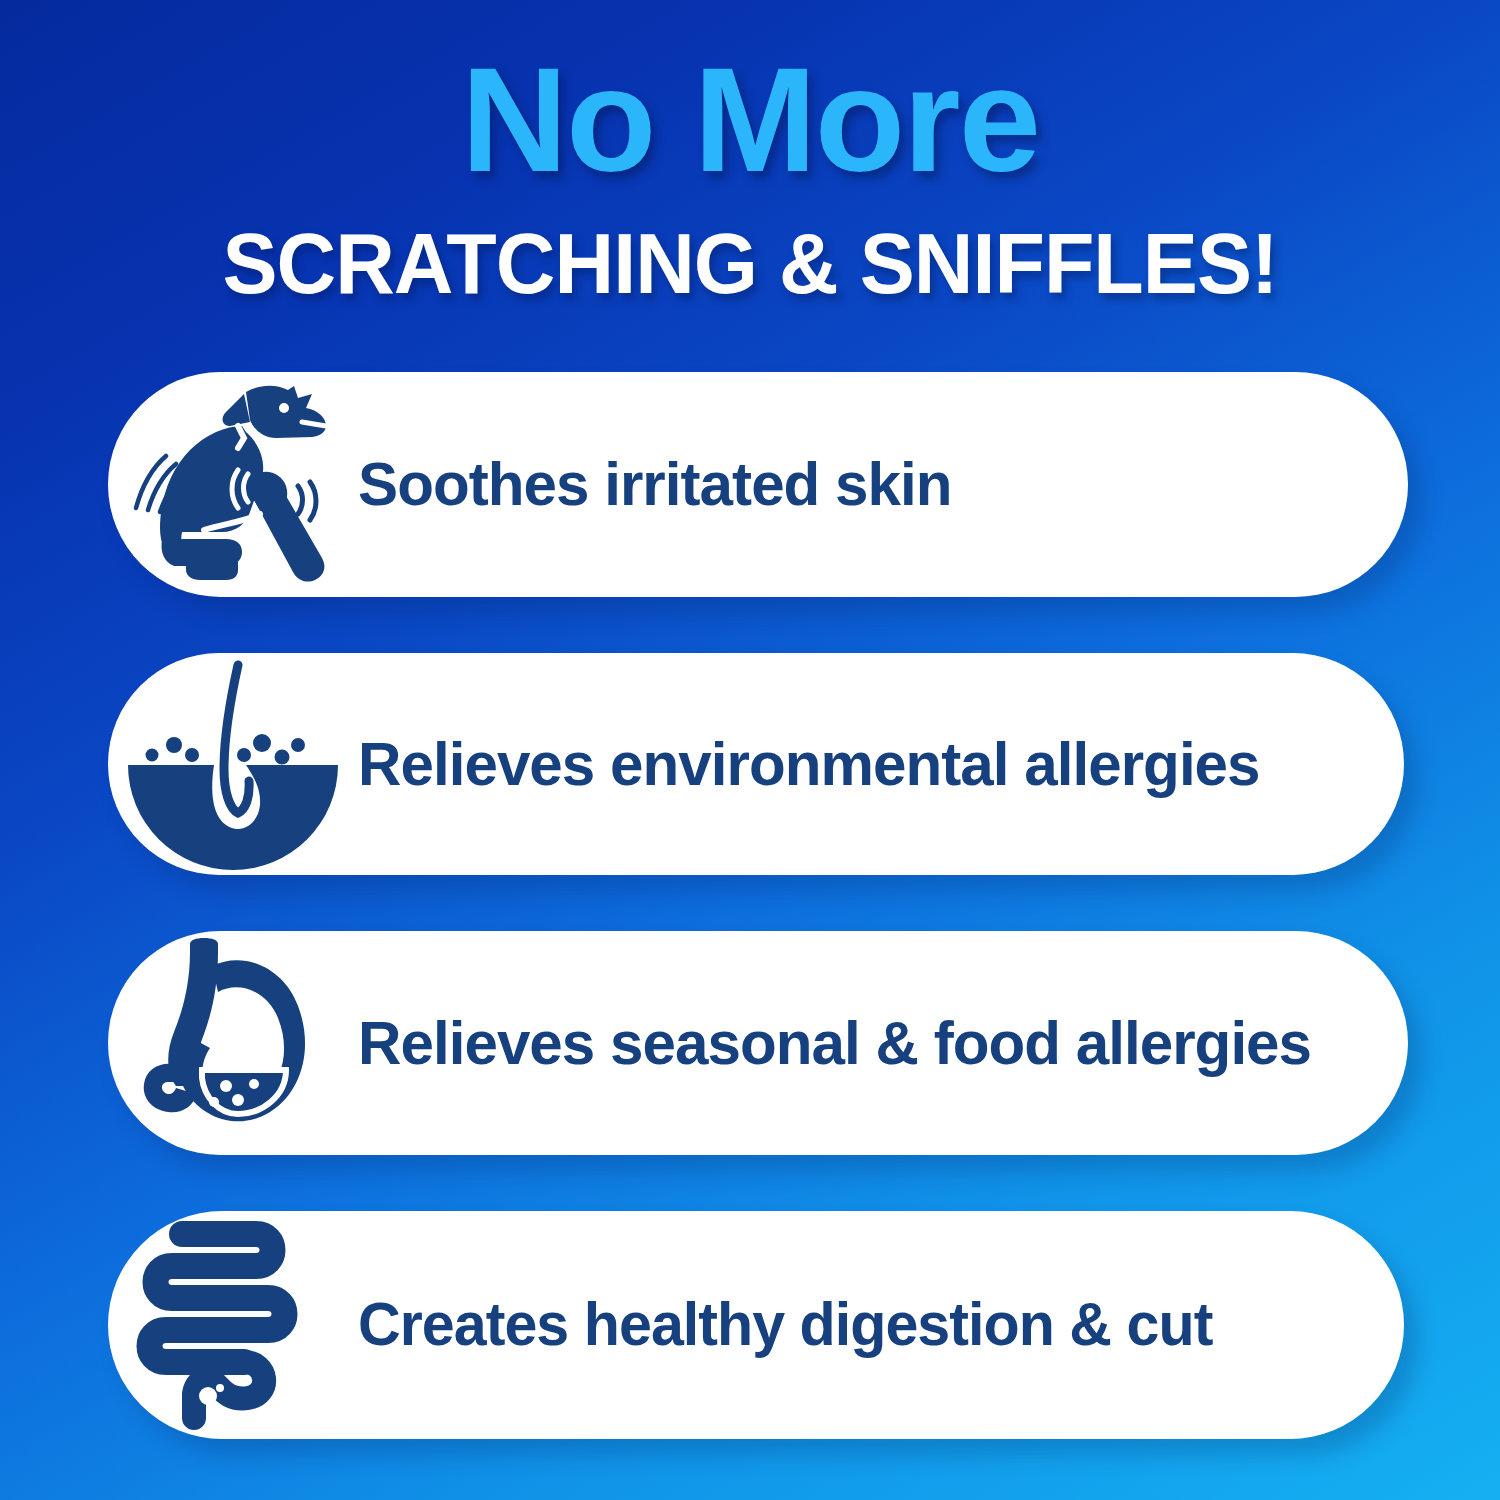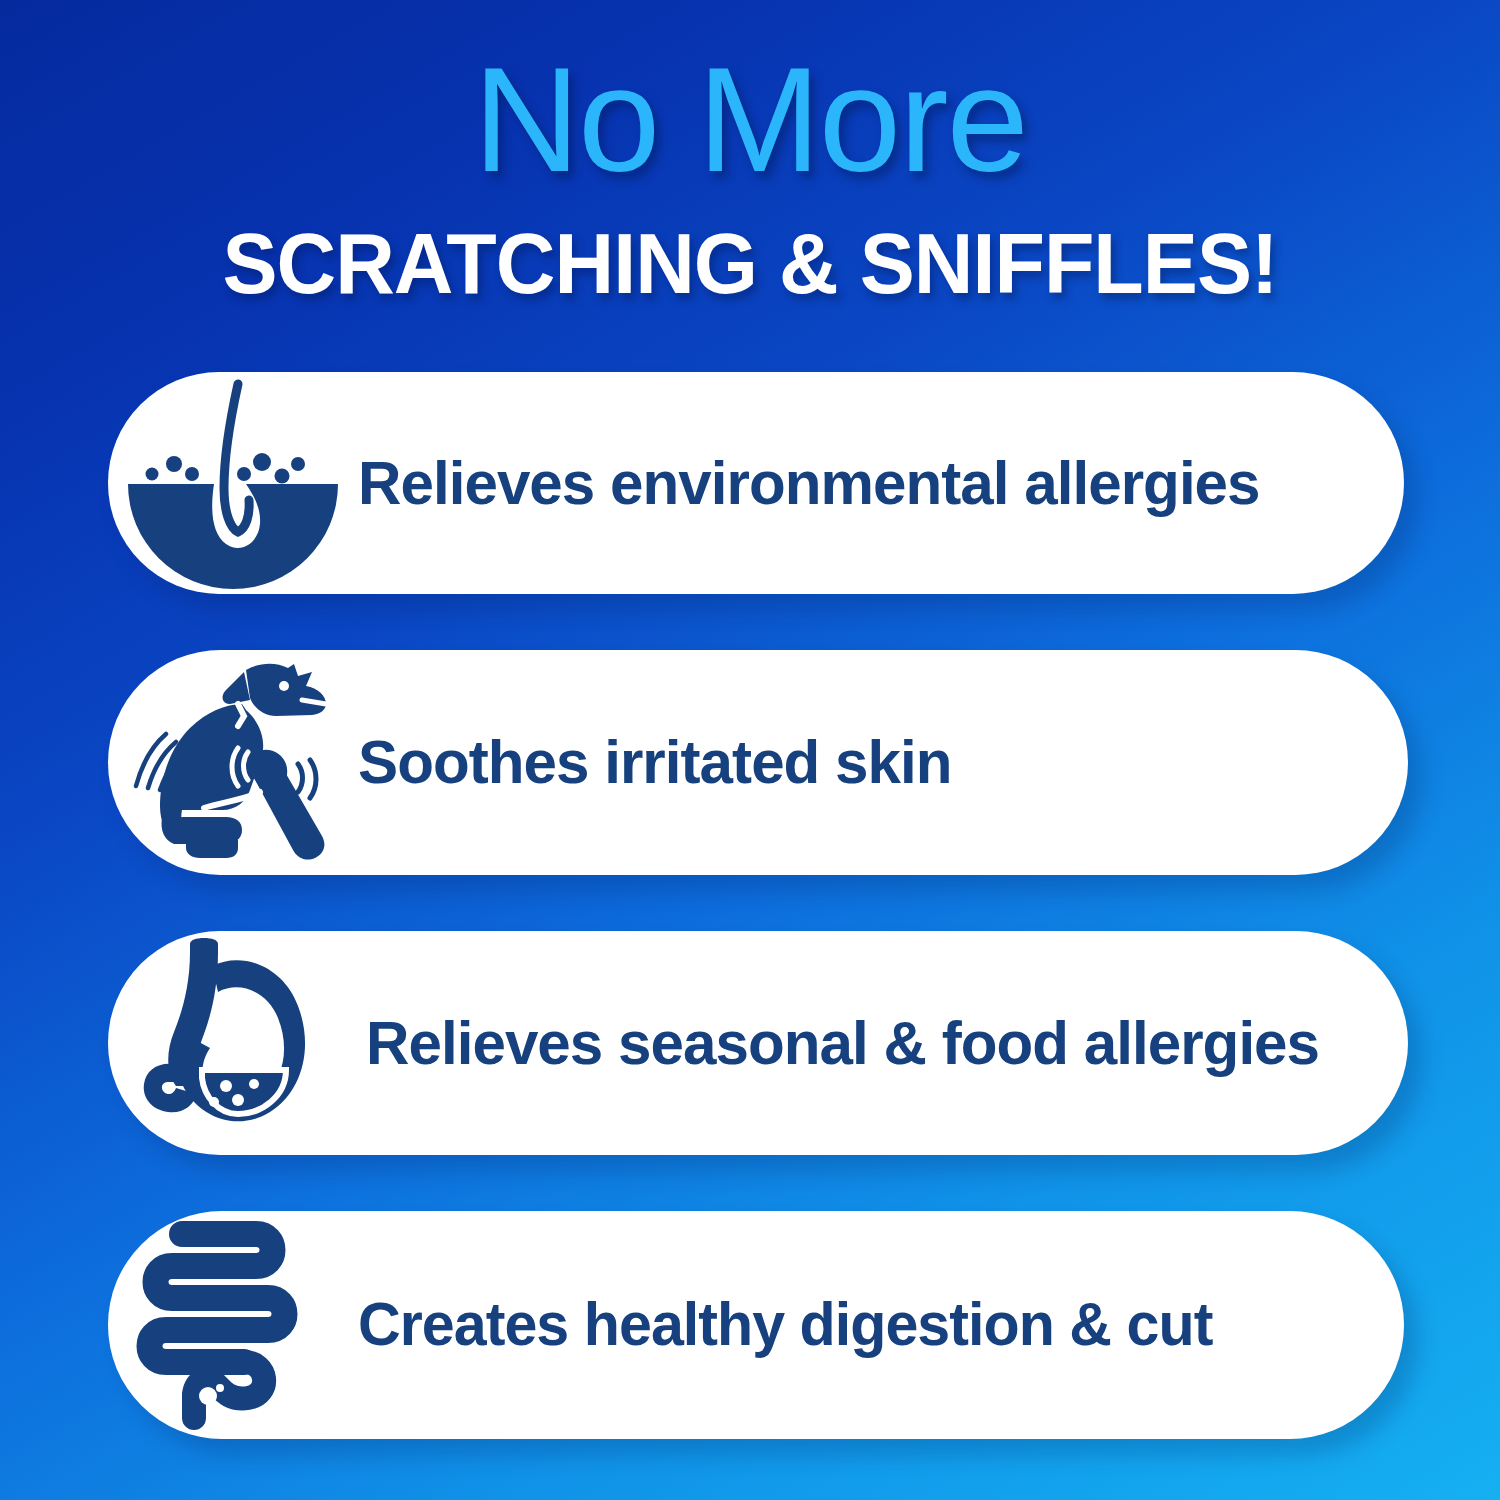--- a/index.html
+++ b/index.html
@@ -31,21 +31,21 @@
   .headline-block {
     position: absolute;
     top: 46px;
     left: 0;
     width: 1500px;
     text-align: center;
   }
 
   .headline-main {
     font-family: "Liberation Sans", sans-serif;
-    font-weight: 400;
+    font-weight: 700;
     font-size: 148px;
     line-height: 1.0;
     letter-spacing: -2px;
     color: #2bb6fb;
     text-shadow: 5px 7px 10px rgba(2, 22, 80, 0.45);
     margin: 0;
     padding: 0;
   }
 
   .headline-sub {
@@ -77,21 +77,21 @@
     background: #ffffff;
     border-radius: 120px;
     box-shadow: 14px 16px 22px rgba(3, 30, 96, 0.22);
     display: flex;
     align-items: center;
     overflow: visible;
   }
 
   .card-1 { width: 1300px; }
   .card-2 { width: 1296px; height: 222px; }
-  .card-3 { width: 1300px; height: 224px; gap: 8px; }
+  .card-3 { width: 1300px; height: 224px; }
   .card-4 { width: 1296px; height: 228px; margin-bottom: 12px; }
 
   .card-icon {
     position: relative;
     flex: 0 0 250px;
     width: 250px;
     height: 100%;
     display: flex;
     align-items: center;
     justify-content: center;
@@ -123,20 +123,70 @@
 
 <div class="poster">
 
   <div class="headline-block">
     <div class="headline-main">No More</div>
     <div class="headline-sub">SCRATCHING &amp; SNIFFLES!</div>
   </div>
 
   <div class="cards">
 
+    <div class="card card-1">
+      <div class="card-icon">
+        <svg width="215" height="205" viewBox="0 0 215 205" fill="none">
+          <g fill="#16407e">
+
+            <path d="M120 10 C134 2 150 2 162 8 L168 4 L172 16 L186 12 L180 26 C192 28 200 36 200 44 C200 50 194 54 186 55 L150 56 C138 56 128 48 124 38 Z"></path>
+
+            <path d="M118 12 L100 30 C94 36 96 44 104 44 L124 40 Z"></path>
+
+            <path d="M116 44 C100 44 80 52 64 68 C44 88 34 118 34 146 C34 162 40 174 50 180 L62 180 C56 172 54 160 56 150 L96 150 C110 150 120 142 124 130 L136 96 C140 80 134 62 120 50 Z"></path>
+
+            <path d="M36 158 C34 170 38 180 48 184 L98 184 C110 184 116 178 116 170 C116 162 110 157 100 157 L58 157 Z"></path>
+
+            <path d="M130 92 C142 86 156 92 160 104 C164 116 158 128 146 132 L138 134 L128 118 Z"></path>
+
+            <path d="M152 100 L196 176 C201 185 198 194 189 198 C180 202 171 198 167 190 L128 118 Z"></path>
+
+            <path d="M60 176 L60 188 C60 194 66 198 74 198 L100 198 C108 198 112 194 112 188 L112 180 Z"></path>
+          </g>
+          <g stroke="#ffffff" stroke-width="6" fill="none" stroke-linecap="round">
+
+            <path d="M78 148 C96 142 118 140 134 132"></path>
+
+            <path d="M112 44 L118 56 L112 66"></path>
+          </g>
+          <g stroke="#16407e" stroke-width="4.5" fill="none" stroke-linecap="round">
+
+            <path d="M10 126 C16 104 26 86 40 74"></path>
+            <path d="M22 128 C28 108 38 92 50 82"></path>
+            <path d="M34 130 C40 113 48 100 58 92"></path>
+          </g>
+          <g stroke="#ffffff" stroke-width="5" fill="none" stroke-linecap="round">
+
+            <path d="M122 92 C116 100 116 112 122 120"></path>
+            <path d="M112 88 C104 99 104 115 112 126"></path>
+          </g>
+          <g stroke="#16407e" stroke-width="5" fill="none" stroke-linecap="round">
+
+            <path d="M172 104 C178 112 178 124 172 132"></path>
+            <path d="M184 100 C192 111 192 127 184 138"></path>
+          </g>
+
+          <circle cx="158" cy="26" r="5" fill="#ffffff"></circle>
+
+          <path d="M176 40 L200 44" stroke="#ffffff" stroke-width="5" stroke-linecap="round" fill="none"></path>
+        </svg>
+      </div>
+      <div class="card-text">Soothes irritated skin</div>
+    </div>
+
     <div class="card card-2">
       <div class="card-icon">
         <svg width="215" height="215" viewBox="0 0 215 215" fill="none">
 
           <path d="M2 108 A105 105 0 0 0 212 108 Z" fill="#16407e"></path>
 
           <path d="M88 108 C84 134 86 158 100 168 C114 178 132 168 134 148 C135 132 128 120 120 108 Z" fill="#ffffff"></path>
 
           <path d="M112 8 C104 44 98 78 98 112 C98 136 104 152 112 156 C120 152 124 140 123 124" stroke="#16407e" stroke-width="9" fill="none" stroke-linecap="round"></path>
           <path d="M112 8 C108 32 104 56 101 80" stroke="#16407e" stroke-width="3" fill="none" stroke-linecap="round"></path>
@@ -144,70 +194,20 @@
           <circle cx="48" cy="88" r="8" fill="#16407e"></circle>
           <circle cx="26" cy="98" r="6.5" fill="#16407e"></circle>
           <circle cx="66" cy="98" r="7" fill="#16407e"></circle>
           <circle cx="136" cy="86" r="9" fill="#16407e"></circle>
           <circle cx="118" cy="98" r="7" fill="#16407e"></circle>
           <circle cx="156" cy="100" r="7.5" fill="#16407e"></circle>
           <circle cx="172" cy="88" r="7" fill="#16407e"></circle>
         </svg>
       </div>
       <div class="card-text">Relieves environmental allergies</div>
-    </div>
-
-    <div class="card card-1">
-      <div class="card-icon">
-        <svg width="215" height="205" viewBox="0 0 215 205" fill="none">
-          <g fill="#16407e">
-
-            <path d="M120 10 C134 2 150 2 162 8 L168 4 L172 16 L186 12 L180 26 C192 28 200 36 200 44 C200 50 194 54 186 55 L150 56 C138 56 128 48 124 38 Z"></path>
-
-            <path d="M118 12 L100 30 C94 36 96 44 104 44 L124 40 Z"></path>
-
-            <path d="M116 44 C100 44 80 52 64 68 C44 88 34 118 34 146 C34 162 40 174 50 180 L62 180 C56 172 54 160 56 150 L96 150 C110 150 120 142 124 130 L136 96 C140 80 134 62 120 50 Z"></path>
-
-            <path d="M36 158 C34 170 38 180 48 184 L98 184 C110 184 116 178 116 170 C116 162 110 157 100 157 L58 157 Z"></path>
-
-            <path d="M130 92 C142 86 156 92 160 104 C164 116 158 128 146 132 L138 134 L128 118 Z"></path>
-
-            <path d="M152 100 L196 176 C201 185 198 194 189 198 C180 202 171 198 167 190 L128 118 Z"></path>
-
-            <path d="M60 176 L60 188 C60 194 66 198 74 198 L100 198 C108 198 112 194 112 188 L112 180 Z"></path>
-          </g>
-          <g stroke="#ffffff" stroke-width="6" fill="none" stroke-linecap="round">
-
-            <path d="M78 148 C96 142 118 140 134 132"></path>
-
-            <path d="M112 44 L118 56 L112 66"></path>
-          </g>
-          <g stroke="#16407e" stroke-width="4.5" fill="none" stroke-linecap="round">
-
-            <path d="M10 126 C16 104 26 86 40 74"></path>
-            <path d="M22 128 C28 108 38 92 50 82"></path>
-            <path d="M34 130 C40 113 48 100 58 92"></path>
-          </g>
-          <g stroke="#ffffff" stroke-width="5" fill="none" stroke-linecap="round">
-
-            <path d="M122 92 C116 100 116 112 122 120"></path>
-            <path d="M112 88 C104 99 104 115 112 126"></path>
-          </g>
-          <g stroke="#16407e" stroke-width="5" fill="none" stroke-linecap="round">
-
-            <path d="M172 104 C178 112 178 124 172 132"></path>
-            <path d="M184 100 C192 111 192 127 184 138"></path>
-          </g>
-
-          <circle cx="158" cy="26" r="5" fill="#ffffff"></circle>
-
-          <path d="M176 40 L200 44" stroke="#ffffff" stroke-width="5" stroke-linecap="round" fill="none"></path>
-        </svg>
-      </div>
-      <div class="card-text">Soothes irritated skin</div>
     </div>
 
     <div class="card card-3">
       <div class="card-icon">
         <svg width="215" height="215" viewBox="0 0 215 215" fill="none">
           <g fill="#16407e">
 
             <path d="M64 8 C64 4 70 2 78 2 C86 2 92 4 92 8 L92 16 C92 20 86 22 78 22 C70 22 64 20 64 16 Z"></path>
             <path d="M64 16 C64 50 56 76 48 96 C40 116 40 136 50 150 L78 150 C68 136 70 118 78 98 C86 76 92 50 92 16 Z"></path>
 

